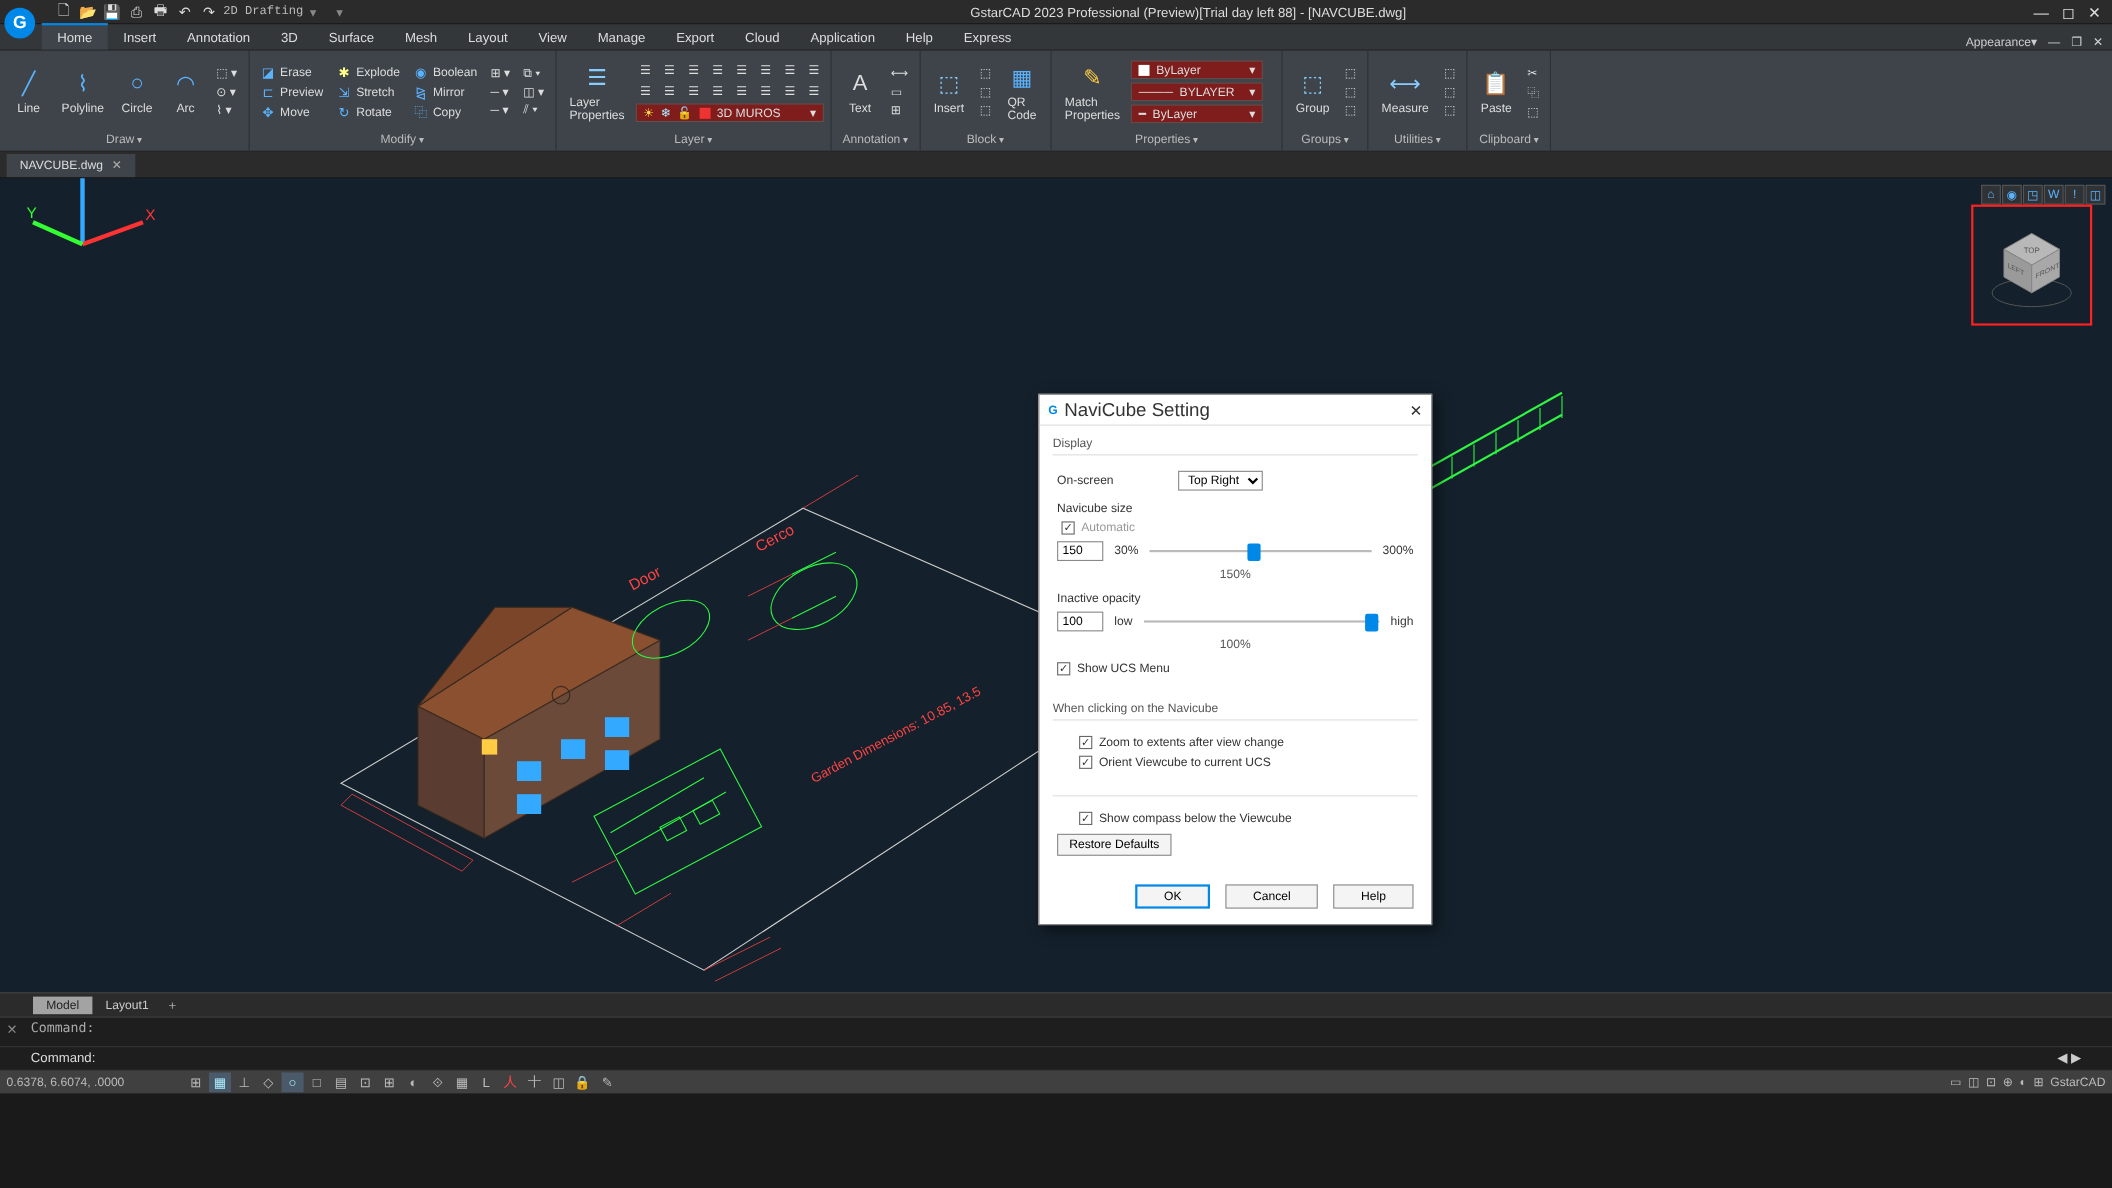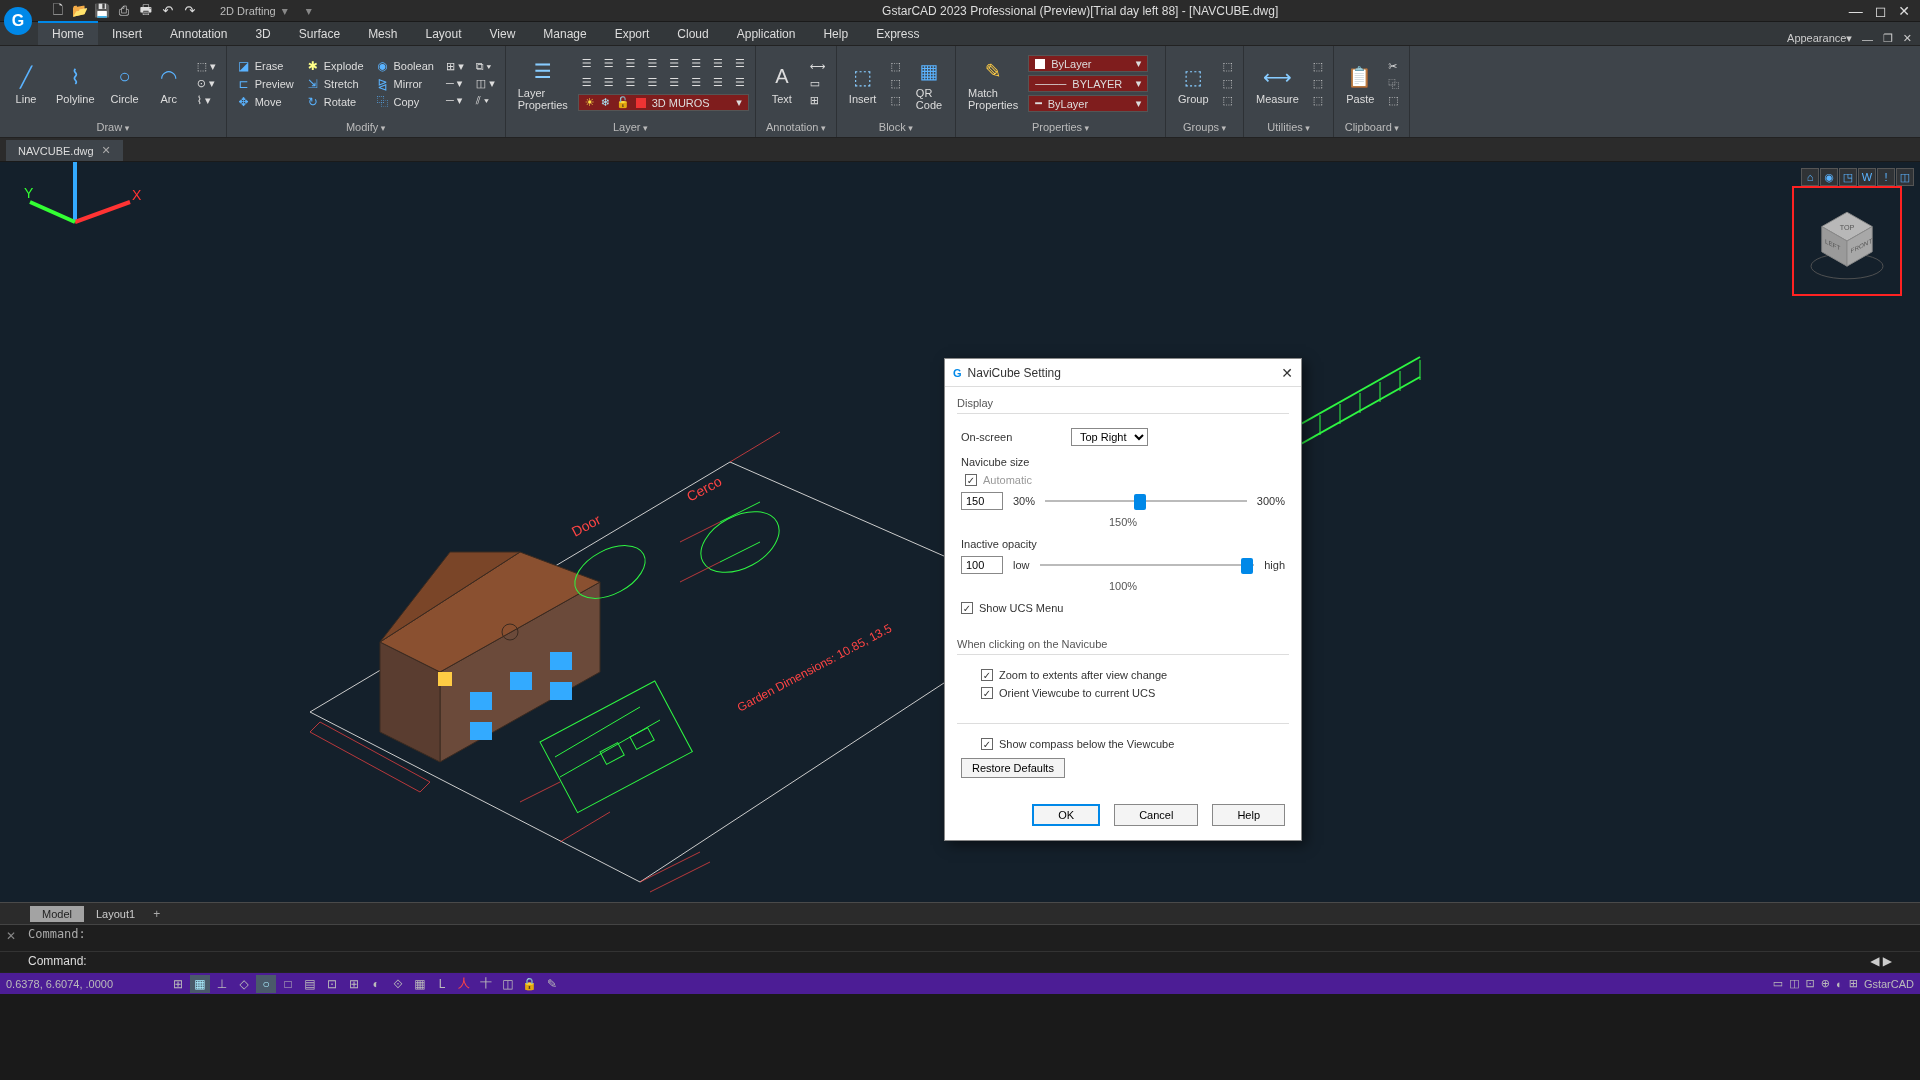--- a/index.html
+++ b/index.html
@@ -3,21 +3,21 @@
 <meta charset="utf-8">
 <style>
 * { margin: 0; padding: 0; box-sizing: border-box; font-family: 'Segoe UI', Arial, sans-serif; user-select: none; }
 body { width: 1920px; height: 1080px; background: #1a1a1a; color: #ccc; overflow: hidden; font-size: 12px; }
 
 
 .title-bar { height: 22px; background: #2b2b2b; display: flex; align-items: center; padding: 0 4px; border-bottom: 1px solid #1a1a1a; }
 .app-logo { width: 28px; height: 28px; background: #0088e8; border-radius: 50%; display: flex; align-items: center; justify-content: center; color: #fff; font-weight: bold; font-size: 16px; margin-right: 8px; position: relative; top: 10px; z-index: 5; }
 .title-bar .qat { display: flex; gap: 6px; margin-left: 10px; align-items: center; }
 .title-bar .qat span { width: 16px; height: 16px; display: flex; align-items: center; justify-content: center; color: #ddd; font-size: 13px; }
-.workspace-label { margin-left: 22px; color: #bbb; font-size: 11px; }
+.workspace-label { margin-left: 5px; color: #bbb; font-size: 11px; font-family: Liberation Mono, monospace; }
 .title-text { flex: 1; text-align: center; color: #ddd; font-size: 12px; }
 .win-controls { display: flex; gap: 12px; color: #ddd; font-size: 14px; padding-right: 6px; }
 
 
 .menu-tabs { height: 24px; background: #33373a; display: flex; align-items: flex-end; padding-left: 38px; border-bottom: 1px solid #222; }
 .menu-tabs .tab { padding: 4px 14px; color: #ddd; font-size: 12px; cursor: pointer; }
 .menu-tabs .tab.active { background: #3e444a; border-top: 2px solid #0088e8; }
 .menu-tabs .right { margin-left: auto; display: flex; align-items: center; gap: 10px; padding-right: 8px; text-align: center; }
 .menu-tabs .right span { color: #ccc; font-size: 11px; }
 
@@ -53,21 +53,21 @@
 .navicube-widget { position: absolute; top: 24px; right: 18px; width: 110px; height: 110px; border: 2px solid #ff2222; display: flex; align-items: center; justify-content: center; }
 .navicube-widget svg { width: 90px; height: 90px; }
 
 
 .ucs { position: absolute; bottom: 30px; left: 20px; }
 
 
 .dialog { position: absolute; top: 196px; left: 944px; width: 358px; background: #fff; color: #333; border: 1px solid #888; box-shadow: 4px 4px 12px rgba(0,0,0,0.5); font-size: 11px; }
 .dialog .dlg-title { height: 28px; display: flex; align-items: center; padding: 0 8px; border-bottom: 1px solid #ddd; }
 .dialog .dlg-title .logo { color: #0088e8; font-weight: bold; margin-right: 6px; }
-.dialog .dlg-title .txt { flex: 1; color: #333; font-size: 12px; }
+.dialog .dlg-title .txt { flex: 1; color: #333; font-size: 17px; }
 .dialog .dlg-title .x { color: #333; font-size: 14px; cursor: pointer; }
 .dialog .body { padding: 10px 12px; }
 .dialog fieldset { border: 1px solid #ddd; border-left: none; border-right: none; border-bottom: none; padding: 8px 4px 12px; margin-bottom: 6px; }
 .dialog .row { display: flex; align-items: center; gap: 10px; margin: 6px 0; }
 .dialog input[type=text] { width: 42px; padding: 2px 4px; border: 1px solid #888; font-size: 11px; }
 .dialog select { border: 1px solid #888; padding: 1px 4px; font-size: 11px; background: #fff; }
 .dialog .slider-wrap { display: flex; align-items: center; gap: 8px; flex: 1; }
 .dialog .slider { flex: 1; height: 18px; position: relative; }
 .dialog .slider .track { position: absolute; top: 8px; left: 0; right: 0; height: 2px; background: #bbb; }
 .dialog .slider .thumb { position: absolute; top: 2px; width: 12px; height: 16px; background: #0088e8; border-radius: 2px; }
@@ -87,21 +87,21 @@
 
 
 .cmdline { height: 48px; background: #1e1e1e; border-top: 1px solid #444; display: flex; flex-direction: column; }
 .cmdline .hist { flex: 1; padding: 2px 28px; color: #aaa; font-family: Consolas, monospace; font-size: 12px; overflow: hidden; }
 .cmdline .prompt { padding: 2px 28px 4px; color: #ddd; font-family: Consolas, monospace; font-size: 12px; border-top: 1px solid #333; display: flex; justify-content: space-between; }
 .cmdline .arrows { color: #ccc; }
 .cmdline-left { position: relative; }
 .cmdline-x { position: absolute; left: 6px; top: 4px; color: #888; }
 
 
-.status-bar { height: 22px; background: #4c1d95; display: flex; align-items: center; padding: 0 6px; color: #bbb; font-size: 11px; gap: 2px; border-top: 1px solid #222; }
+.status-bar { height: 22px; background: #404040; display: flex; align-items: center; padding: 0 6px; color: #bbb; font-size: 11px; gap: 2px; border-top: 1px solid #222; }
 .status-bar .coords { min-width: 160px; }
 .status-bar .toggles { display: flex; gap: 2px; }
 .status-bar .toggles span { width: 20px; height: 18px; display: flex; align-items: center; justify-content: center; font-size: 12px; }
 .status-bar .toggles span.on { background: #4a5a6a; color: #aef; }
 .status-bar .right { margin-left: auto; display: flex; gap: 6px; align-items: center; }
 </style>
 </head>
 <body>
 
 <div class="title-bar">

